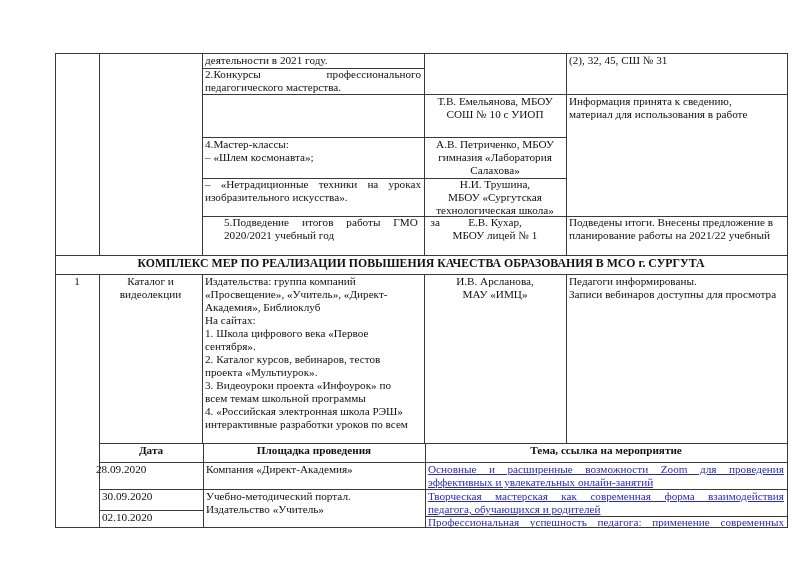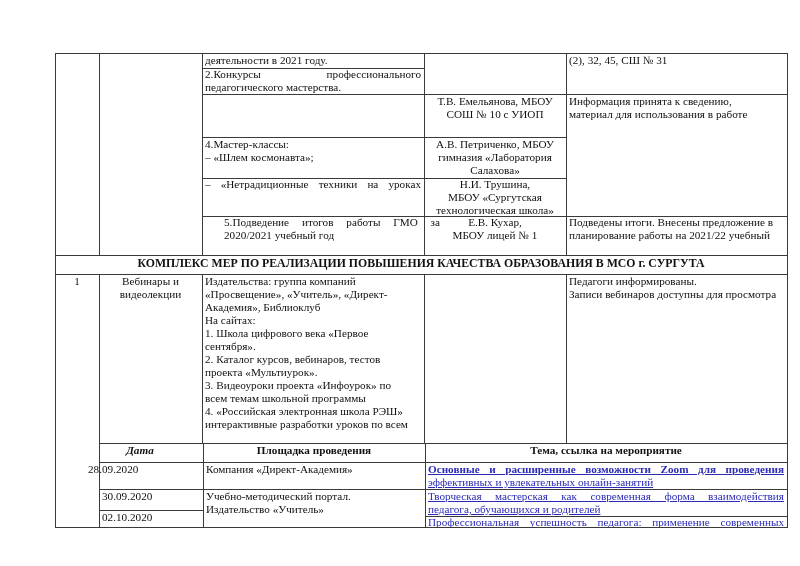--- a/index.html
+++ b/index.html
@@ -78,20 +78,21 @@
     <span class="line">– «Шлем космонавта»;</span>
   </div>
   <div class="cell center" style="left:424px; top:138px; width:142px; height:40px;">
     <span class="line">А.В. Петриченко, МБОУ</span>
     <span class="line">гимназия «Лаборатория</span>
     <span class="line">Салахова»</span>
   </div>
 
   <div class="cell" style="left:202px; top:178px; width:222px; height:38px;">
     <span class="line justify-full" style="white-space:normal;">– «Нетрадиционные техники на уроках</span>
+    <span class="line">изобразительного искусства».</span>
   </div>
   <div class="cell center" style="left:424px; top:178px; width:142px; height:38px;">
     <span class="line">Н.И. Трушина,</span>
     <span class="line">МБОУ «Сургутская</span>
     <span class="line">технологическая школа»</span>
   </div>
 
   <div class="cell" style="left:202px; top:216px; width:222px; height:39px;margin-left:19px;">
     <span class="line justify-full" style="white-space:normal;">5.Подведение итогов работы ГМО за</span>
     <span class="line">2020/2021 учебный год</span>
@@ -106,60 +107,64 @@
   </div>
 
   <div class="cell section" style="left:55px; top:257px; width:732px; height:17px;">
     <span>КОМПЛЕКС МЕР ПО РЕАЛИЗАЦИИ ПОВЫШЕНИЯ КАЧЕСТВА ОБРАЗОВАНИЯ В МСО г. СУРГУТА</span>
   </div>
 
   <div class="cell center" style="left:55px; top:275px; width:44px; height:30px;">
     <span>1</span>
   </div>
   <div class="cell center" style="left:99px; top:275px; width:103px; height:30px;">
-    <span class="line">Вебинары и</span>
+    <span class="line">Каталог и</span>
     <span class="line">видеолекции</span>
   </div>
   <div class="cell" style="left:202px; top:275px; width:222px; height:168px;">
     <span class="line">Издательства: группа компаний</span>
     <span class="line">«Просвещение», «Учитель», «Директ-</span>
     <span class="line">Академия», Библиоклуб</span>
     <span class="line">На сайтах:</span>
     <span class="line">1. Школа цифрового века  «Первое</span>
     <span class="line">сентября».</span>
     <span class="line">2. Каталог курсов, вебинаров, тестов</span>
     <span class="line">проекта «Мультиурок».</span>
     <span class="line">3. Видеоуроки проекта «Инфоурок» по</span>
     <span class="line">всем темам школьной программы</span>
     <span class="line">4. «Российская электронная школа РЭШ»</span>
     <span class="line">интерактивные разработки уроков по всем</span>
   </div>
+  <div class="cell center" style="left:424px; top:275px; width:142px; height:30px;">
+    <span class="line">И.В. Арсланова,</span>
+    <span class="line">МАУ «ИМЦ»</span>
+  </div>
   <div class="cell" style="left:566px; top:275px; width:221px; height:30px;">
     <span class="line">Педагоги информированы.</span>
     <span class="line">Записи вебинаров доступны для просмотра</span>
   </div>
 
-  <div class="cell center bold" style="left:88px; top:444px; width:104px; height:18px;font-style:italic;">
+  <div class="cell center bold" style="left:99px; top:444px; width:104px; height:18px;">
     <span>Дата</span>
   </div>
   <div class="cell center bold" style="left:203px; top:444px; width:222px; height:18px;">
     <span>Площадка проведения</span>
   </div>
   <div class="cell center bold" style="left:425px; top:444px; width:362px; height:18px;">
     <span>Тема, ссылка на мероприятие</span>
   </div>
 
-  <div class="cell" style="left:85px; top:463px; width:104px; height:26px;">
+  <div class="cell" style="left:93px; top:463px; width:104px; height:26px;">
     <span>28.09.2020</span>
   </div>
   <div class="cell" style="left:203px; top:463px; width:222px; height:26px;">
     <span class="line">Компания «Директ-Академия»</span>
   </div>
   <div class="cell" style="left:425px; top:463px; width:362px; height:26px;">
-    <a class="link line justify-full" style="white-space:normal;font-weight:bold;">Основные и расширенные возможности Zoom для проведения</a>
+    <a class="link line justify-full" style="white-space:normal;">Основные и расширенные возможности Zoom для проведения</a>
     <a class="link line" style="display:inline;">эффективных и увлекательных онлайн-занятий</a>
   </div>
 
   <div class="cell" style="left:99px; top:490px; width:104px; height:20px;">
     <span>30.09.2020</span>
   </div>
   <div class="cell" style="left:203px; top:490px; width:222px; height:37px;">
     <span class="line">Учебно-методический портал.</span>
     <span class="line">Издательство «Учитель»</span>
   </div>

